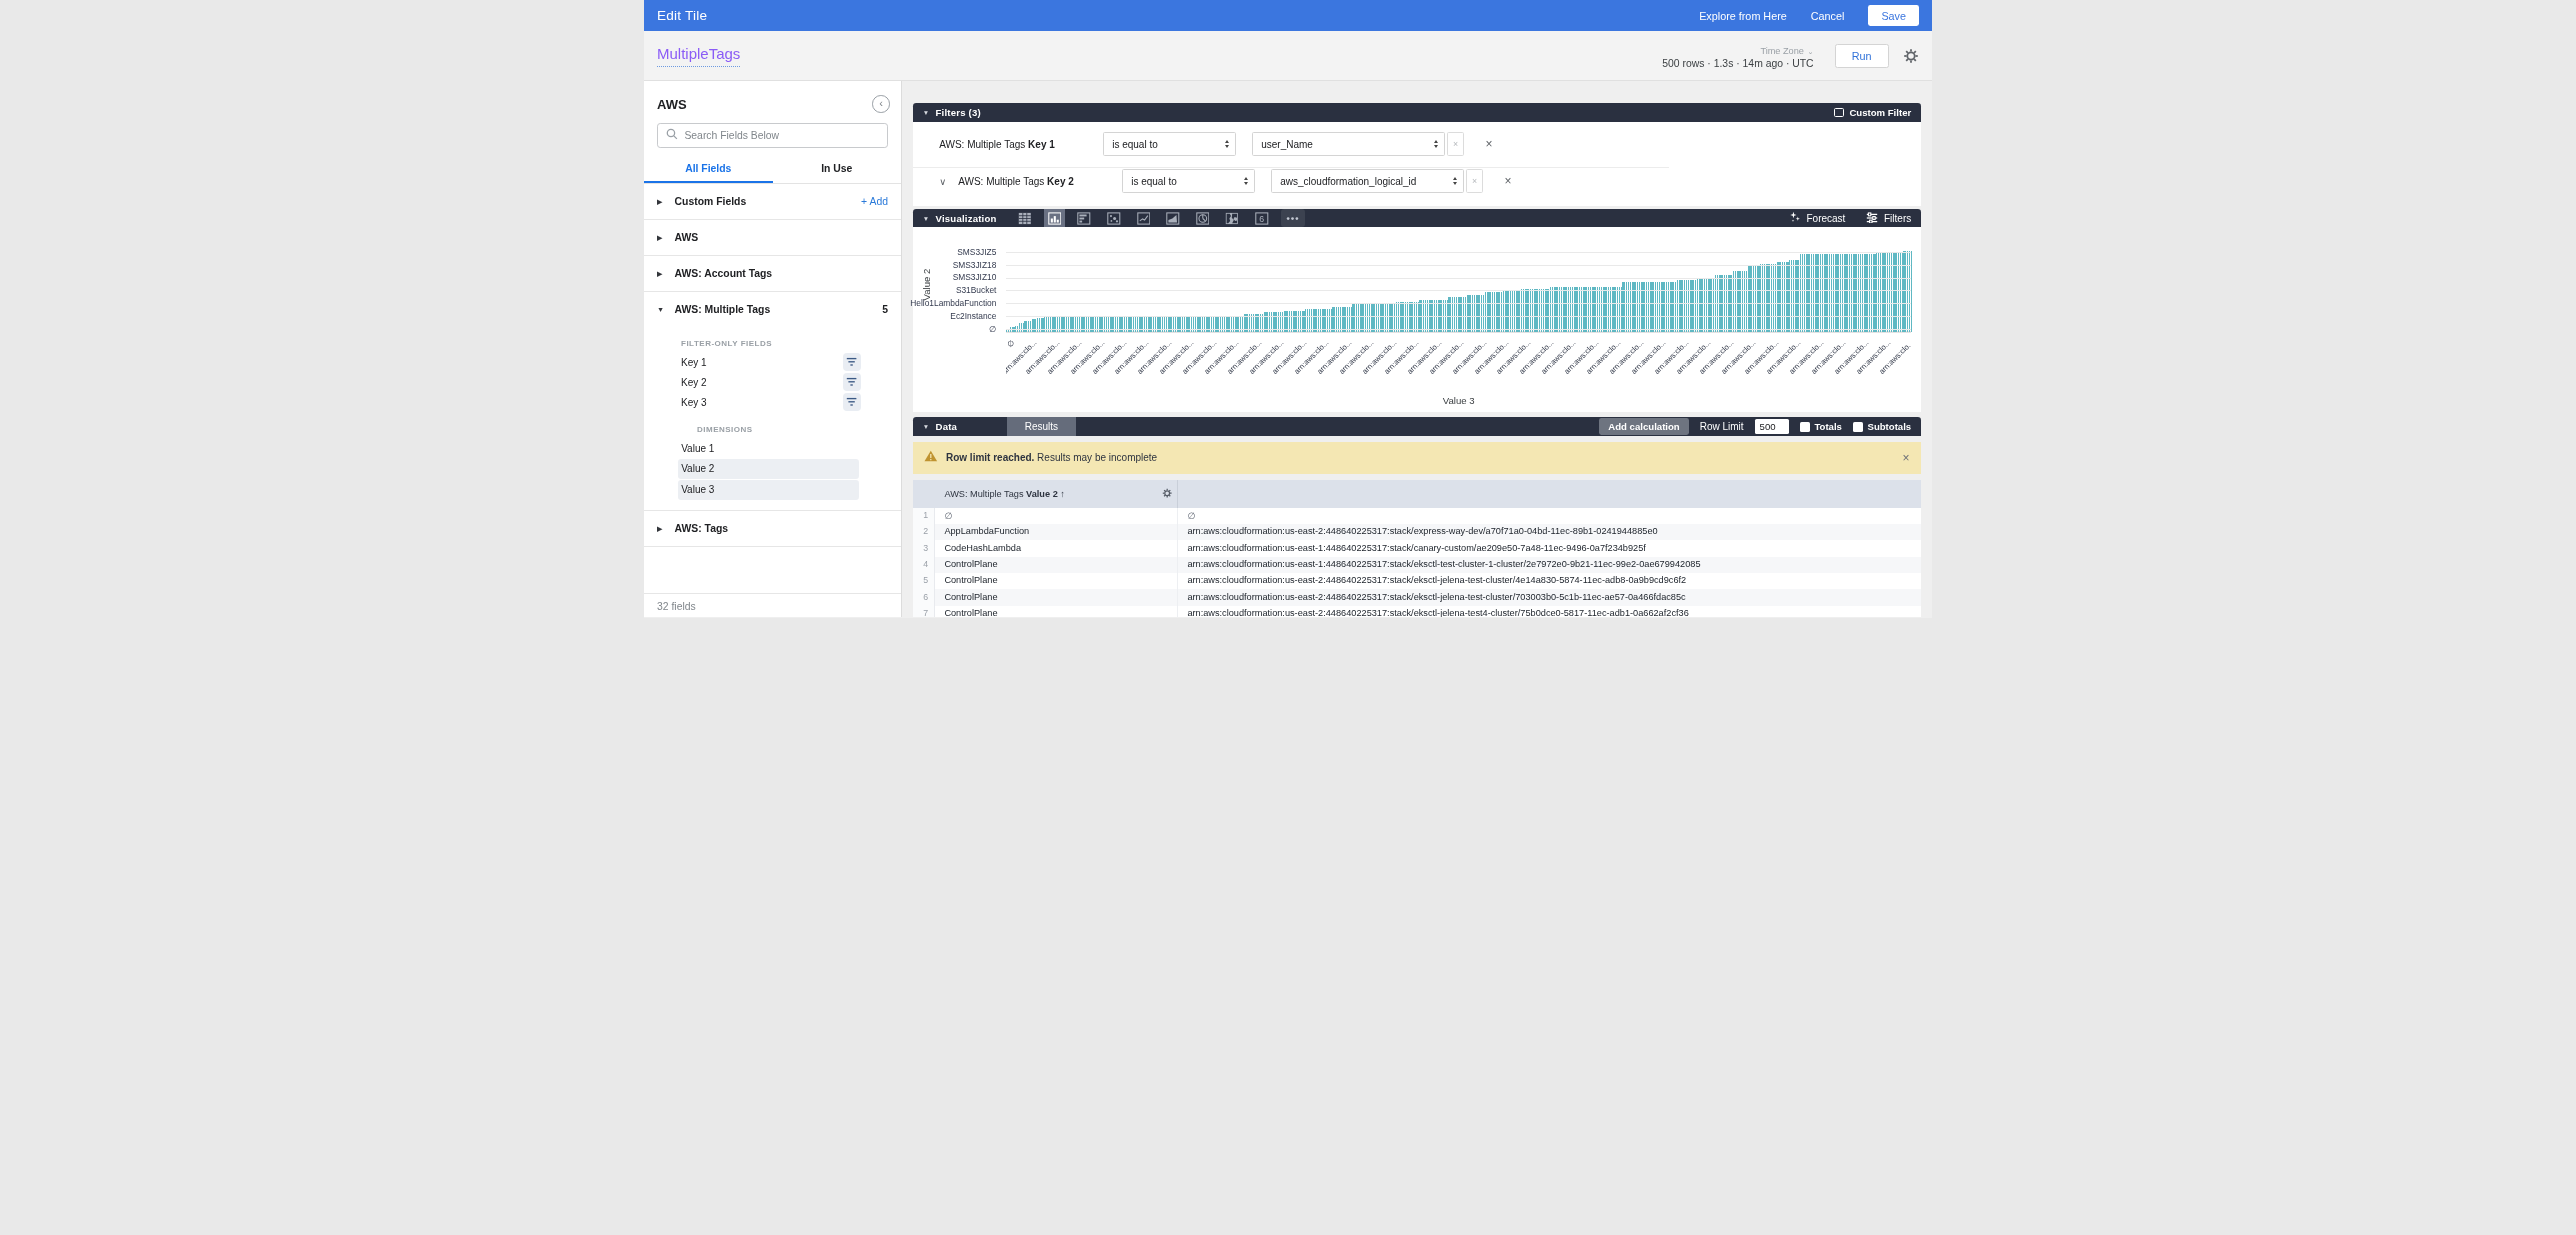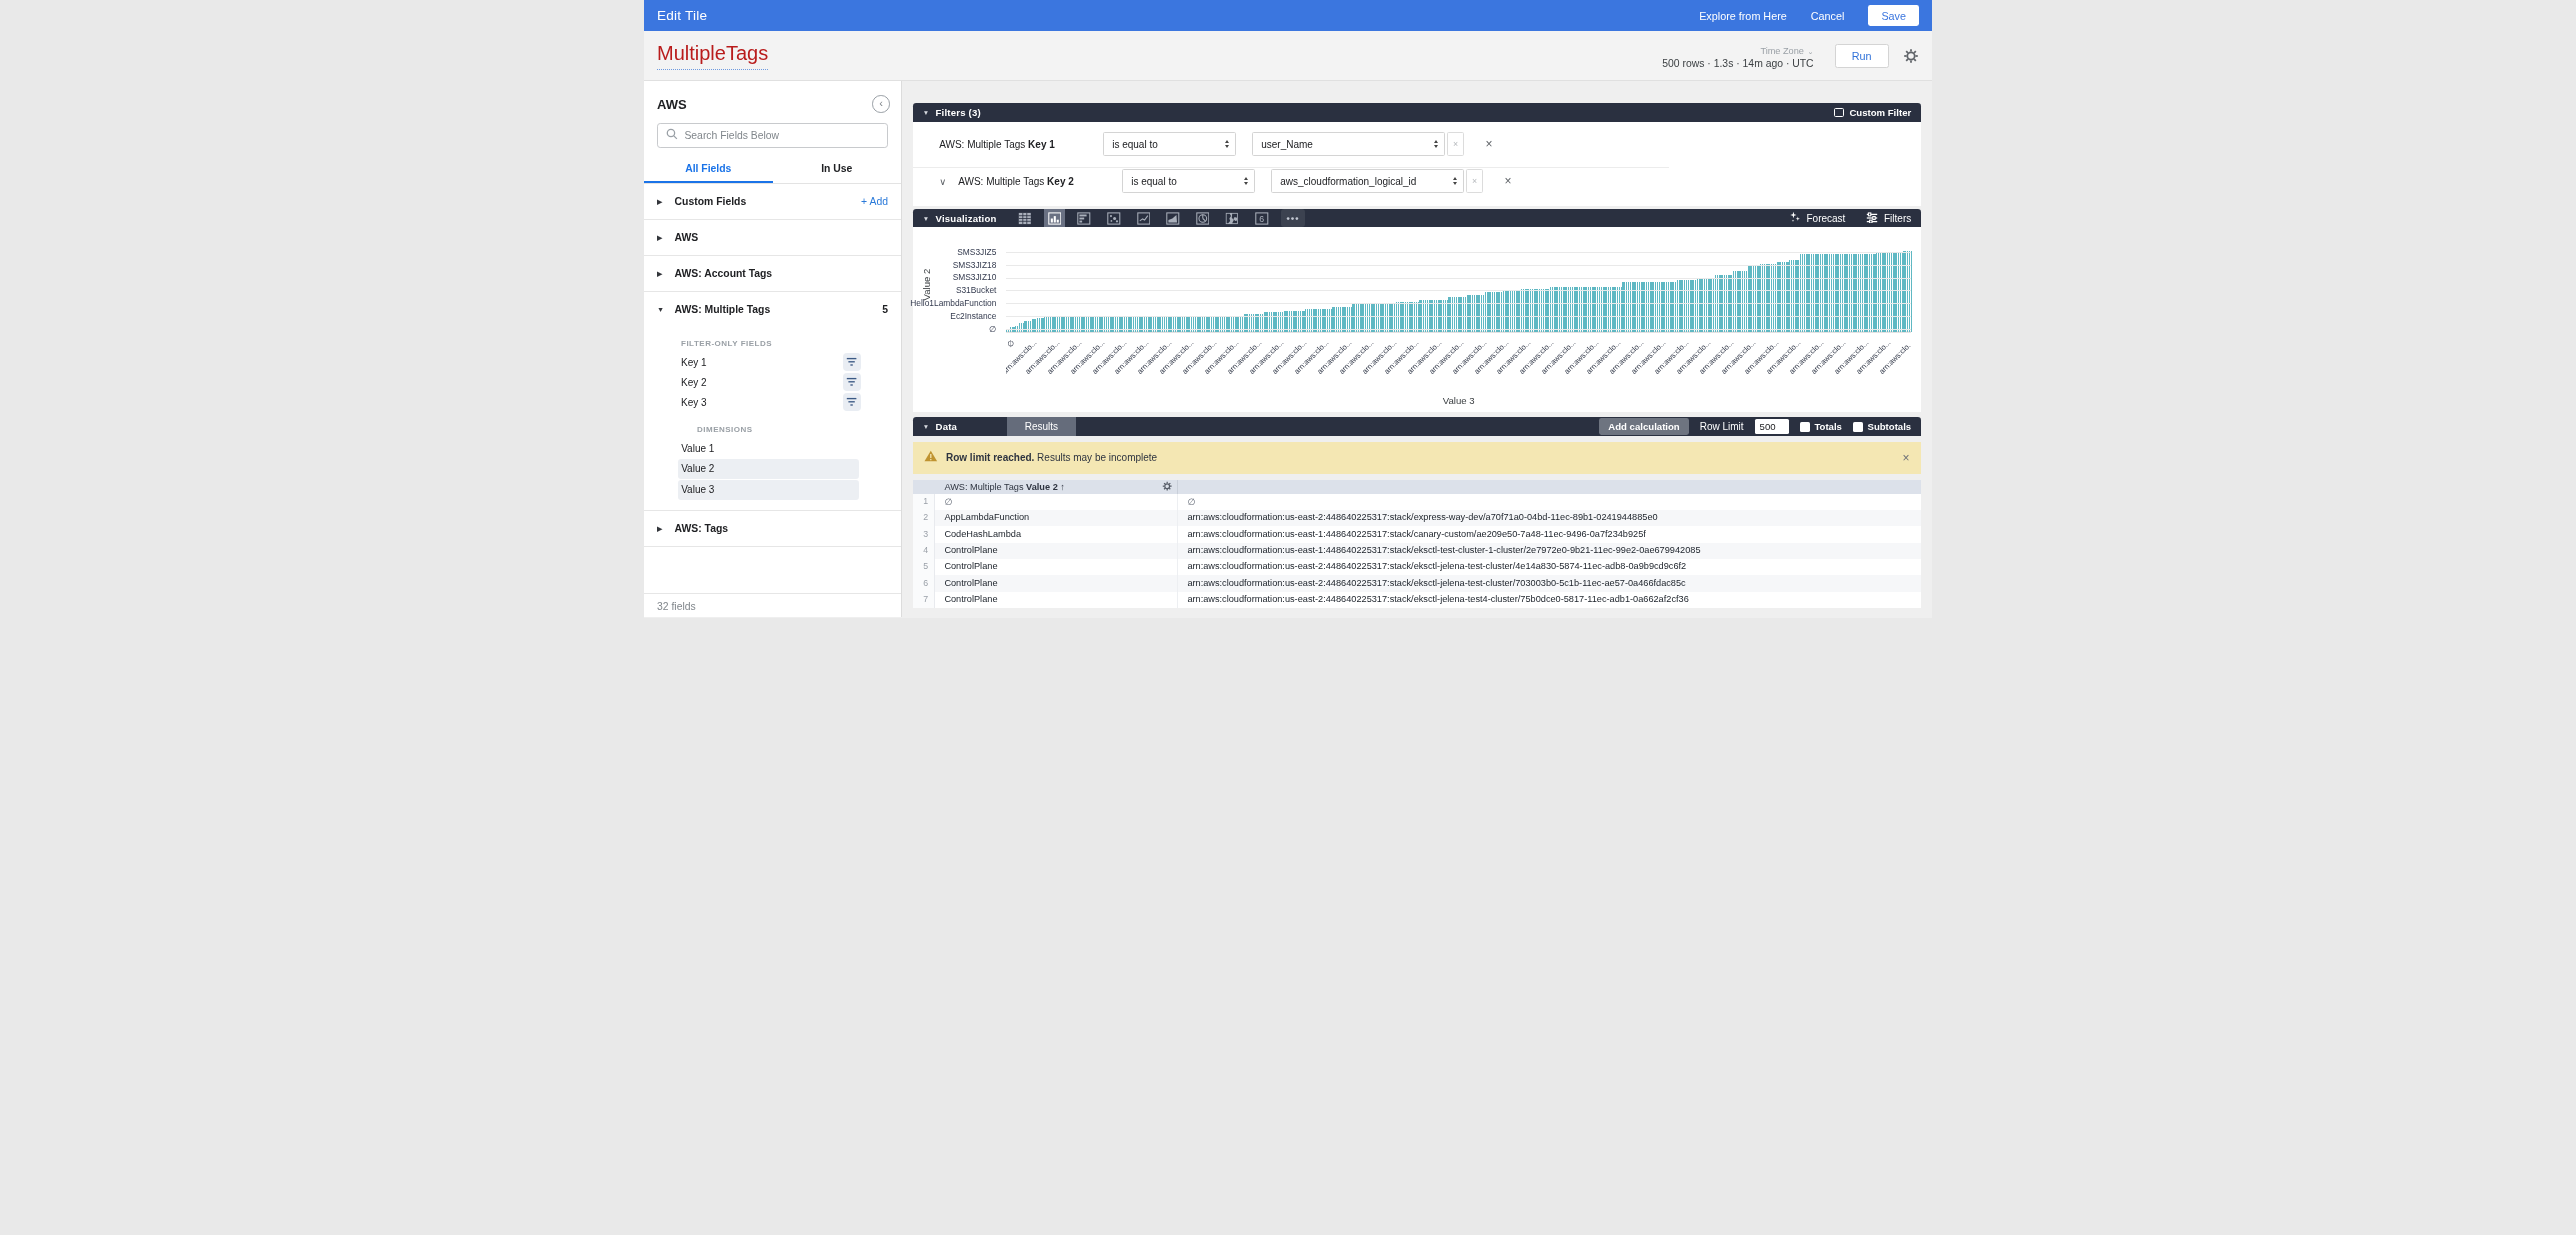--- a/index.html
+++ b/index.html
@@ -9,21 +9,21 @@
 
   
   .topbar{height:31px;background:#3b76df;display:flex;align-items:center;padding:0 13px;color:#fff;}
   .topbar-title{font-size:13.6px;font-weight:400;letter-spacing:0.2px;}
   .topbar-right{margin-left:auto;display:flex;align-items:center;gap:24px;}
   .topbar-link{font-size:10.8px;font-weight:500;color:#fff;cursor:pointer;white-space:nowrap;}
   .save-btn{background:#fff;color:#3b76df;font-size:10.8px;font-weight:500;border:none;border-radius:2.4px;padding:4.8px 13px;cursor:pointer;}
 
   
   .querybar{height:50px;background:#f3f3f3;border-bottom:0.8px solid #e0e0e0;display:flex;align-items:center;padding:0 13px;}
-  .query-title{font-size:20px;color:#b91c1c;padding-bottom:4px;border-bottom:1.6px dotted #6d9ae0;}
+  .query-title{font-size:15px;color:#8b5cf6;padding-bottom:4px;border-bottom:1.6px dotted #6d9ae0;}
   .querybar-right{margin-left:auto;display:flex;align-items:center;}
   .stats-block{display:flex;flex-direction:column;align-items:flex-end;gap:1.6px;}
   .tz-label{font-size:9.2px;color:#9aa0a6;}
   .tz-caret{font-size:7.2px;color:#9aa0a6;}
   .stats-line{font-size:10.4px;color:#3c4043;}
   .run-btn{margin-left:21px;width:54px;height:24px;background:#fff;border:0.8px solid #d4d4d4;border-radius:2.4px;color:#3072d9;font-size:10.8px;font-weight:500;cursor:pointer;}
   .qb-gear{margin-left:14.4px;cursor:pointer;display:flex;align-items:center;}
 
   
   .app-body{display:flex;height:536px;}
@@ -113,21 +113,21 @@
   .add-calc-btn{background:#6e7480;border:none;border-radius:2.4px;color:#fff;font-size:9.6px;font-weight:700;padding:3.2px 8.8px;cursor:pointer;}
   .row-limit-label{font-size:10px;color:#fff;}
   .row-limit-input{width:34px;height:15px;border:none;border-radius:1.6px;font-size:9.6px;color:#202124;padding:0 4.8px;font-family:"Liberation Sans",sans-serif;outline:none;}
   .dh-check{display:flex;align-items:flex-end;gap:4.8px;}
   .warning{margin-top:6.4px;height:32px;background:#f4e7b3;display:flex;align-items:center;padding:0 11.2px;}
   .warn-text{font-size:10px;color:#2e3440;margin-left:8px;}
   .warn-x{margin-left:auto;color:#6b6f76;font-size:12px;cursor:pointer;}
 
   
   .table{margin-top:5.6px;background:#fff;}
-  .t-header{height:14px;background:#dce1ea;display:flex;align-items:stretch;font-size:9.2px;color:#2e3440;}
+  .t-header{height:28px;background:#dce1ea;display:flex;align-items:stretch;font-size:9.2px;color:#2e3440;}
   .t-numcol-h{width:21.6px;flex:none;}
   .t-col1-h{width:243px;flex:none;display:flex;align-items:center;padding-left:9.6px;border-right:0.8px solid #c9cfd9;}
   .t-col2-h{flex:1;display:flex;align-items:center;padding-left:9.6px;}
   .t-gear{margin-left:auto;margin-right:4.8px;display:flex;align-items:center;cursor:pointer;}
   .sort-arrow{margin-left:2.4px;}
   .t-row{height:16.4px;display:flex;align-items:stretch;font-size:9.2px;color:#20262e;}
   .t-row.alt{background:#f6f7f9;}
   .t-num{width:21.6px;flex:none;background:#fafbfc;border-right:0.8px solid #e8eaee;color:#9aa0a8;font-size:8.8px;text-align:right;padding:2.4px 5.6px 0 0;}
   .t-c1{width:243px;flex:none;padding:2.4px 0 0 9.6px;border-right:0.8px solid #edeff2;white-space:nowrap;overflow:hidden;cursor:pointer;}
   .t-c2{flex:1;padding:2.4px 0 0 9.6px;white-space:nowrap;overflow:hidden;cursor:pointer;}

